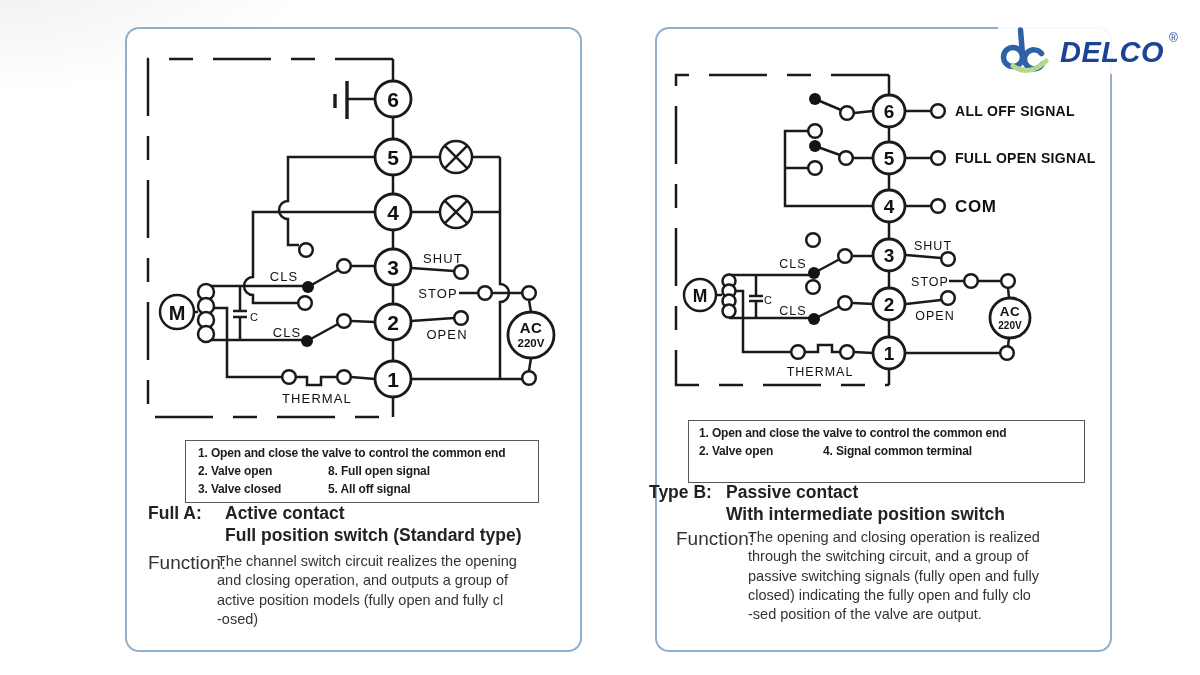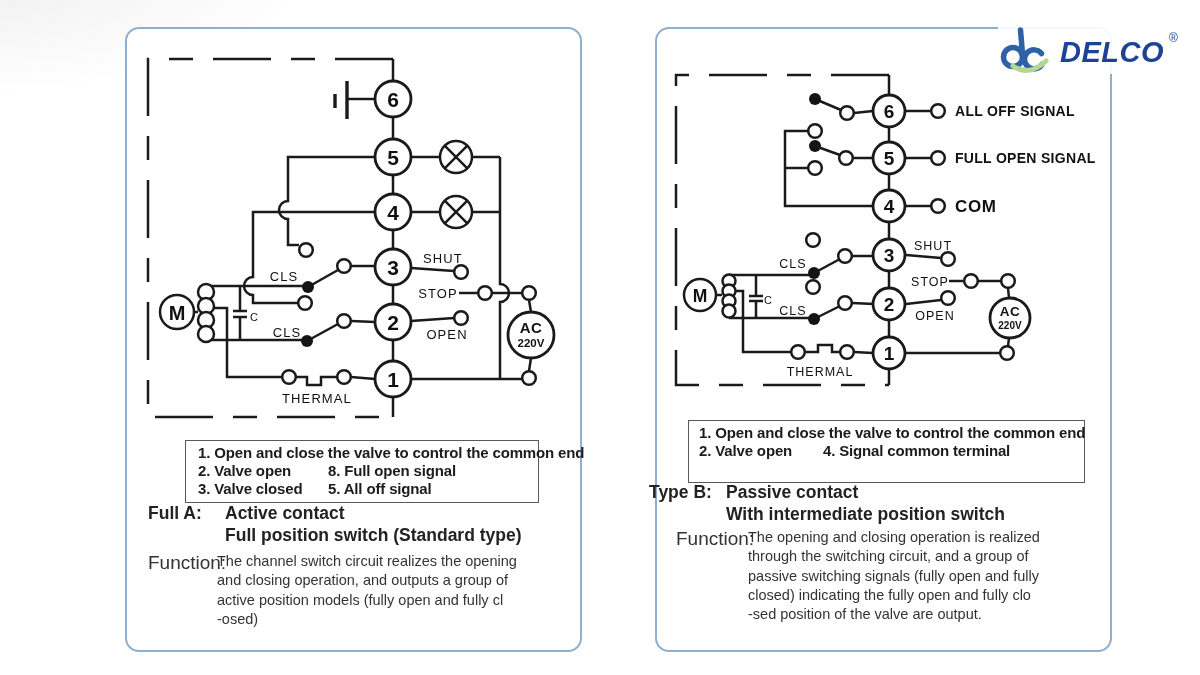--- a/index.html
+++ b/index.html
@@ -30,21 +30,21 @@
   .ac1-a{font-size:15px;font-weight:bold;letter-spacing:.5px;}
   .ac2-a{font-size:11.5px;font-weight:bold;}
   .ac1-b{font-size:13.5px;font-weight:bold;letter-spacing:.4px;}
   .ac2-b{font-size:10px;font-weight:bold;}
   .sig{font-size:14px;font-weight:bold;letter-spacing:.3px;}
   .sig-com{font-size:17px;font-weight:bold;letter-spacing:.6px;}
   .logo-name{font-size:29px;font-weight:bold;font-style:italic;letter-spacing:.5px;fill:#1c4396;}
   .logo-reg{font-size:12px;fill:#1c4396;}
 
   .legend{position:absolute;background:#fff;border:1.5px solid #595959;color:#1c1c1c;
-    font-weight:bold;font-size:15px;letter-spacing:-0.15px;line-height:18px;
+    font-weight:bold;font-size:12px;letter-spacing:-0.15px;line-height:18px;
     padding:3px 0 0 12px;white-space:nowrap;}
   #legend-a{left:185px;top:440px;width:340px;height:58px;}
   #legend-b{left:688px;top:420px;width:385px;height:58px;padding-left:10px;}
   .lcol1-a{display:inline-block;width:130px;}
   .lcol1-b{display:inline-block;width:124px;}
   .lcol2-b{display:inline-block;width:140px;}
 
   .heading{position:absolute;font-size:17.5px;font-weight:bold;color:#222;line-height:21.5px;white-space:nowrap;}
   #heading-a{left:148px;top:503px;}
   #heading-b{left:649px;top:482px;}

